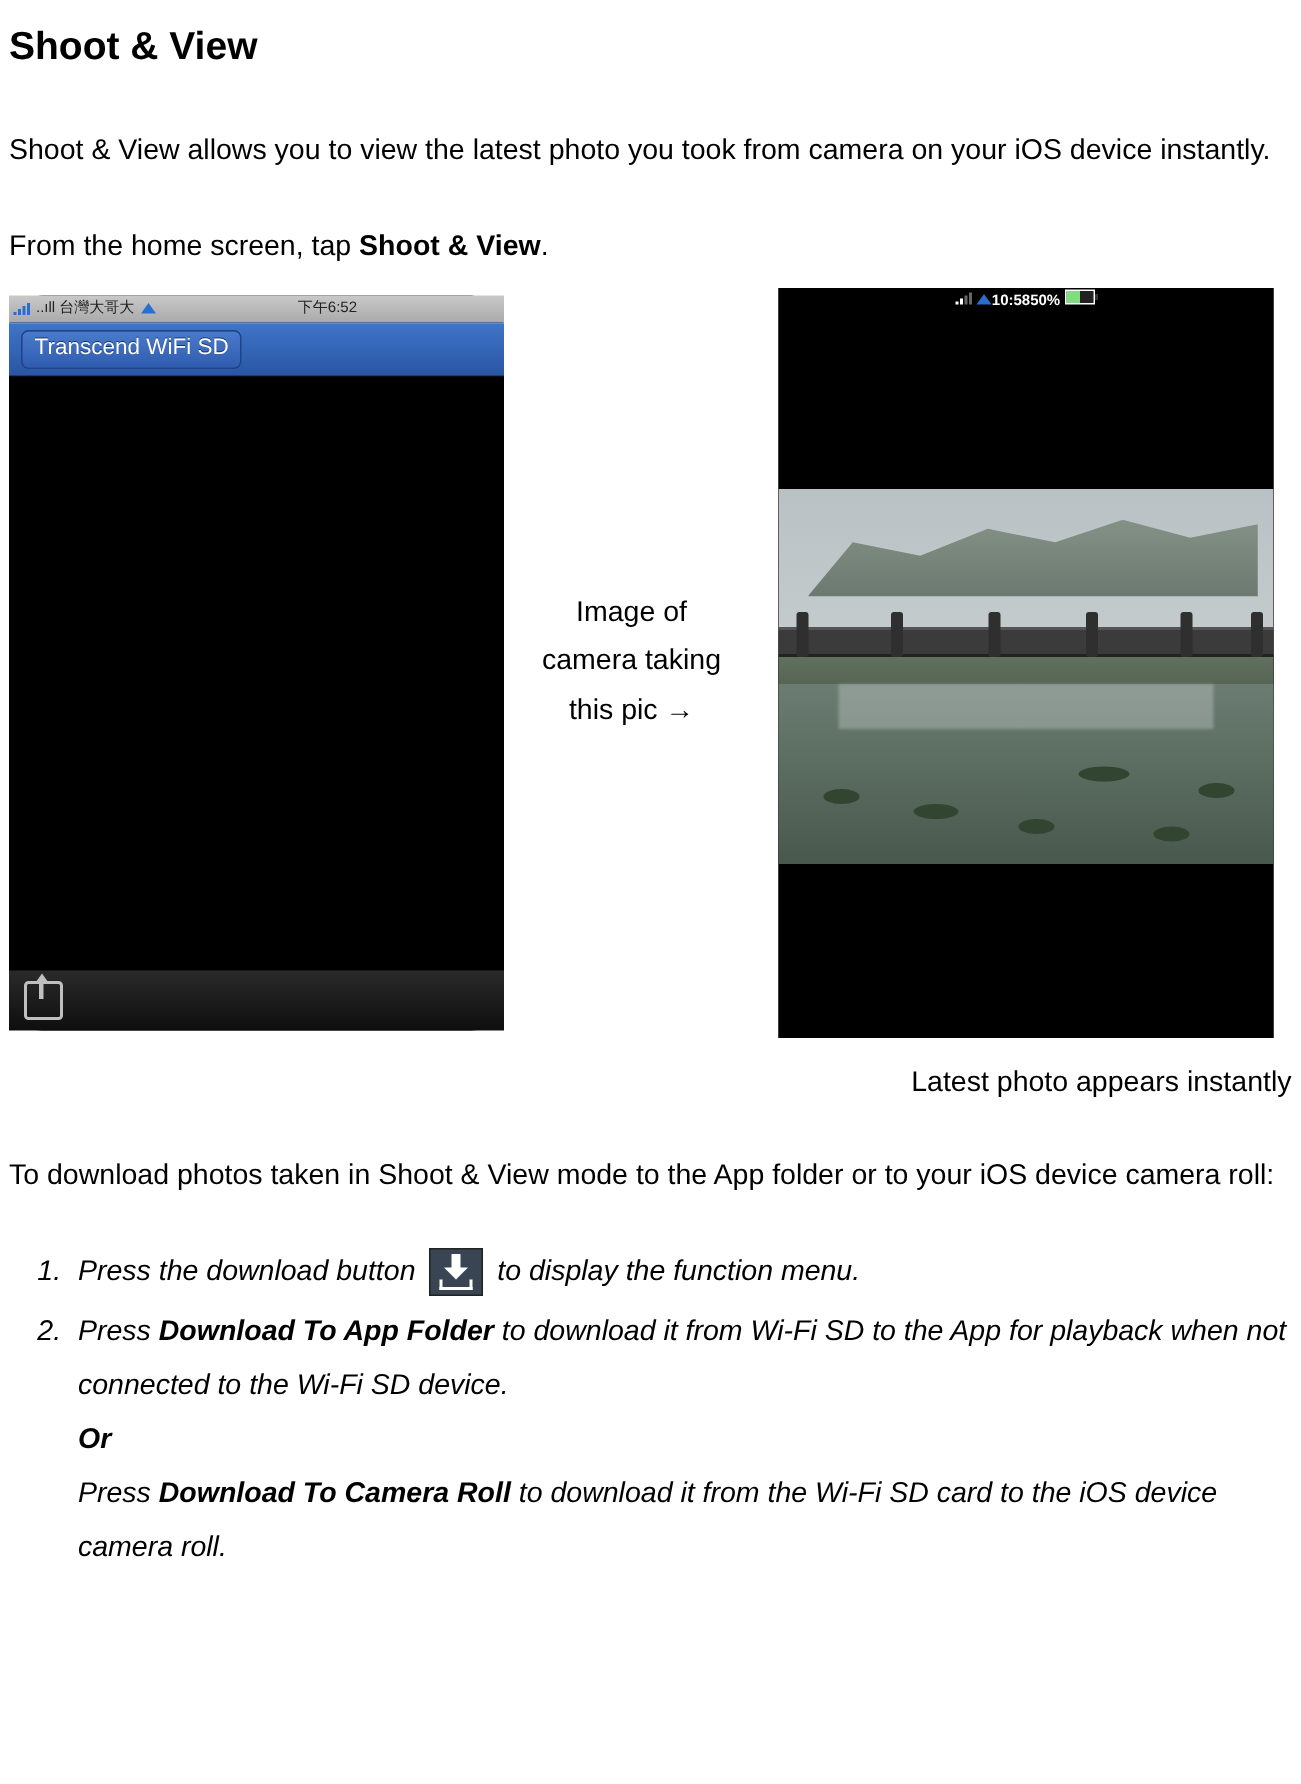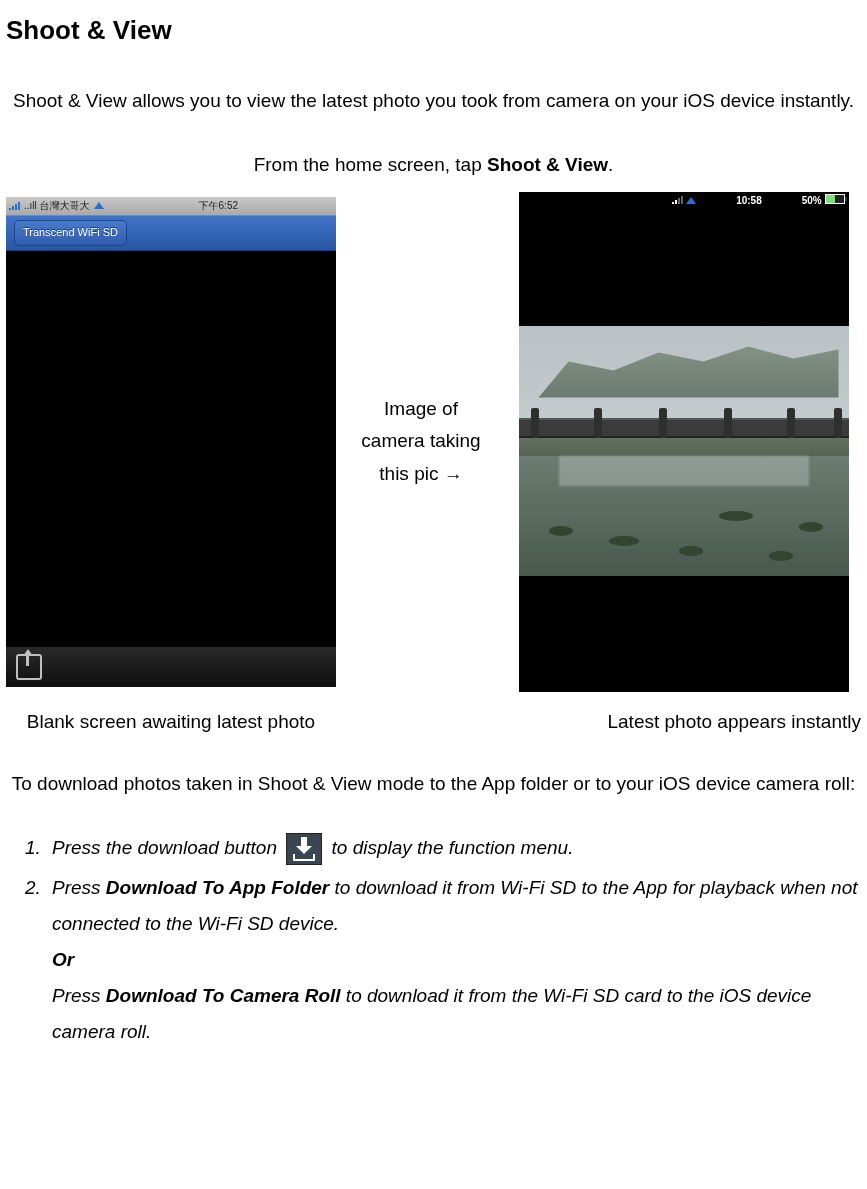--- a/index.html
+++ b/index.html
@@ -9,21 +9,21 @@
     padding: 6px;
     color: #000;
     width: 855px;
     line-height: 1.9;
   }
   h1 {
     font-size: 26px;
     font-weight: bold;
     margin: 0 0 28px 0;
   }
-  p { margin: 0 0 28px 0; text-align: center; }
+  p { margin: 0 0 28px 0; }
   p.prebold { margin-bottom: 8px; }
   .bold { font-weight: bold; }
   .row {
     display: flex;
     align-items: center;
     margin-bottom: 4px;
   }
   .col-left { width: 330px; display:flex; flex-direction:column; align-items:center; }
   .col-mid { width: 170px; text-align:center; font-size:19px; line-height:1.7; }
   .col-right { flex:1; display:flex; flex-direction:column; align-items:center; }
@@ -54,39 +54,38 @@
     border-bottom:7px solid #2a6fcf;
   }
   .statusbar2 {
     height:18px;
     background:#000;
     color:#fff;
     font-size:10px;
     display:flex;
     align-items:center;
     padding:0 4px;
-    justify-content:flex-end;
+    justify-content:center;
     font-weight:bold;
-    gap:40px;
   }
   .topbar {
     height:34px;
     background:linear-gradient(#3f74c7,#2a56a4);
     border-top:1px solid #5a8fe0;
     border-bottom:1px solid #1a3b78;
     display:flex;
     align-items:center;
     padding:0 8px;
   }
   .topbar .backbtn {
     background:linear-gradient(#4a7acb,#2f5cae);
     border:1px solid #1e4389;
     border-radius:5px;
     height:24px;
-    font-size:11px;
+    font-size:15px;
     color:#fff;
     display:flex;
     align-items:center;
     padding:0 8px;
     text-shadow:0 -1px 0 #163267;
   }
   .bottombar {
     height:40px;
     background:linear-gradient(#2a2a2a,#0e0e0e);
     display:flex;
@@ -284,21 +283,20 @@
             <div class="lily" style="bottom:15px;left:250px"></div>
             <div class="lily" style="bottom:44px;left:280px"></div>
           </div>
         </div>
       </div>
     </div>
   </div>
 </div>
 
 <div class="captions">
-  <div class="c1">Blank screen awaiting latest photo</div>
   <div class="c3">Latest photo appears instantly</div>
 </div>
 
 <p>To download photos taken in Shoot &amp; View mode to the App folder or to your iOS device camera roll:</p>
 
 <ol>
   <li>
     <span>Press the download button </span><span class="dl-icon"><span class="tray"></span></span><span> to display the function menu.</span>
   </li>
   <li>

